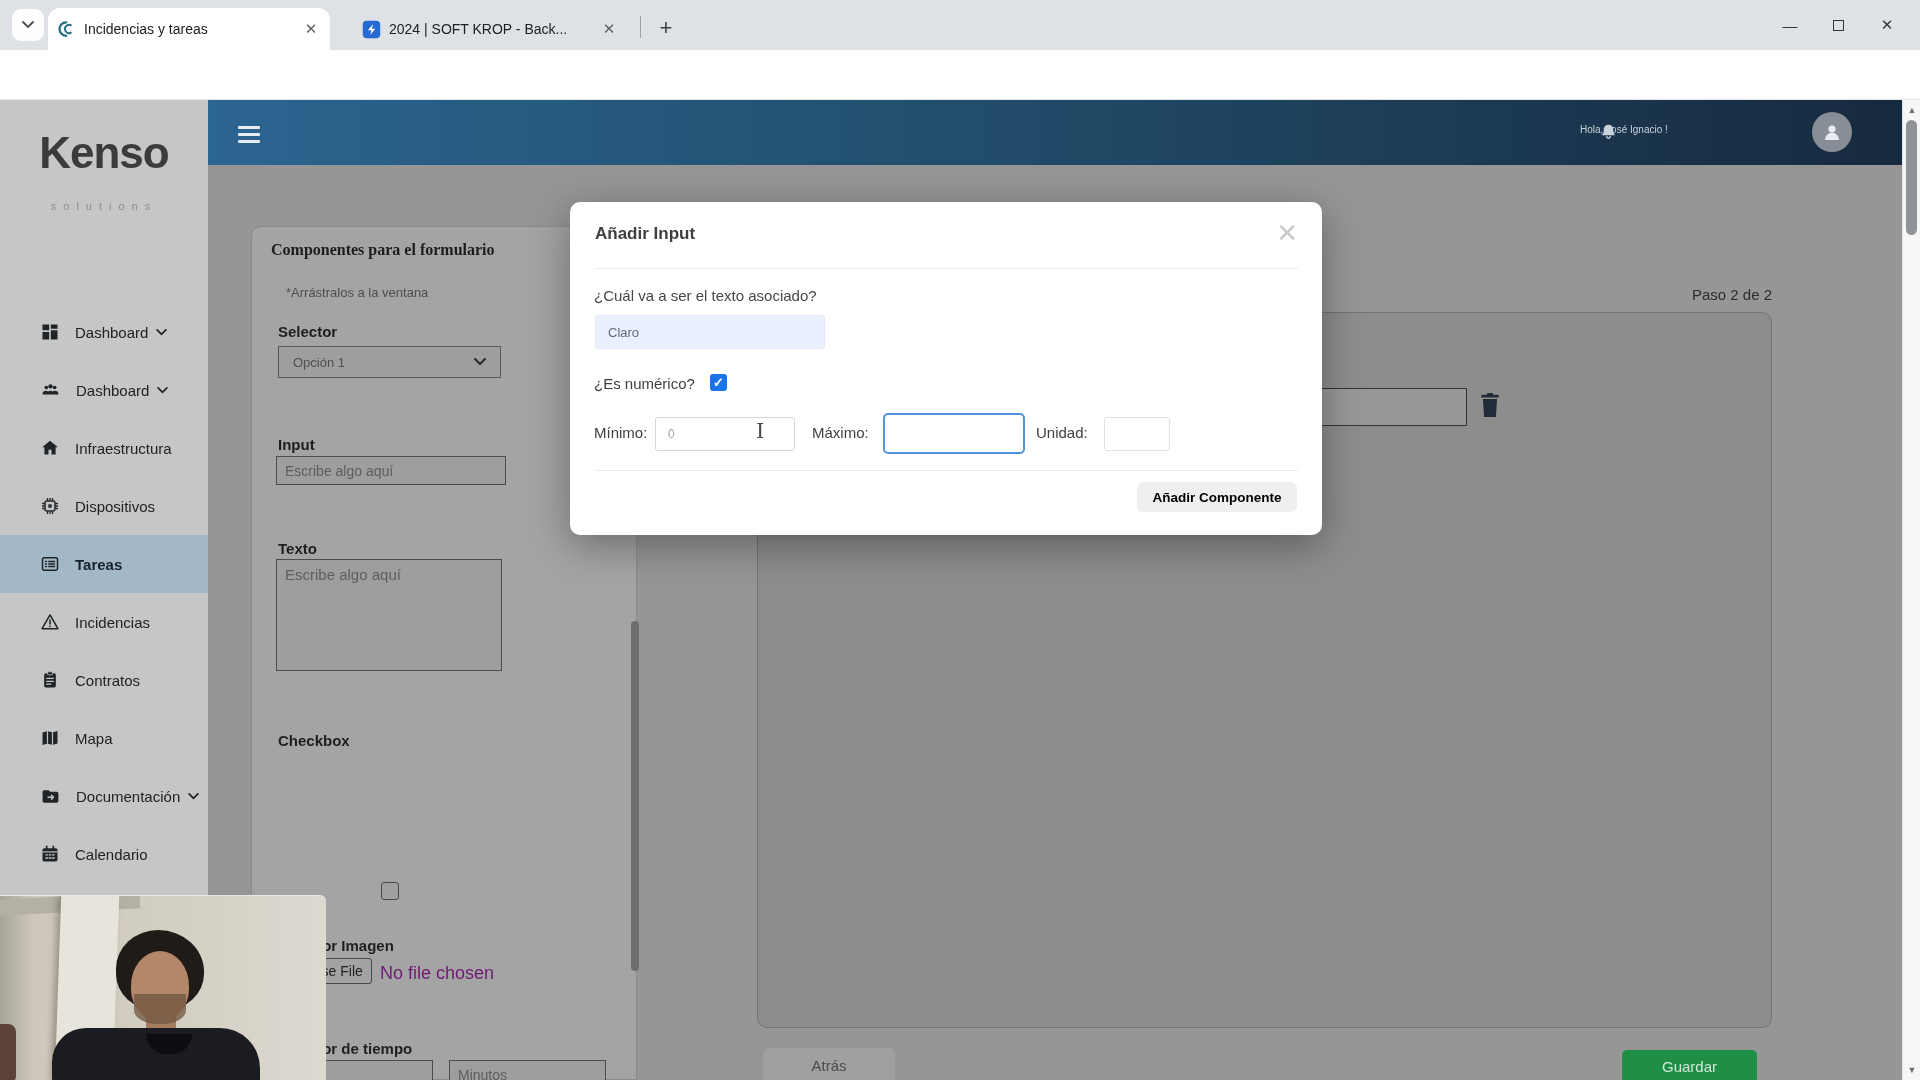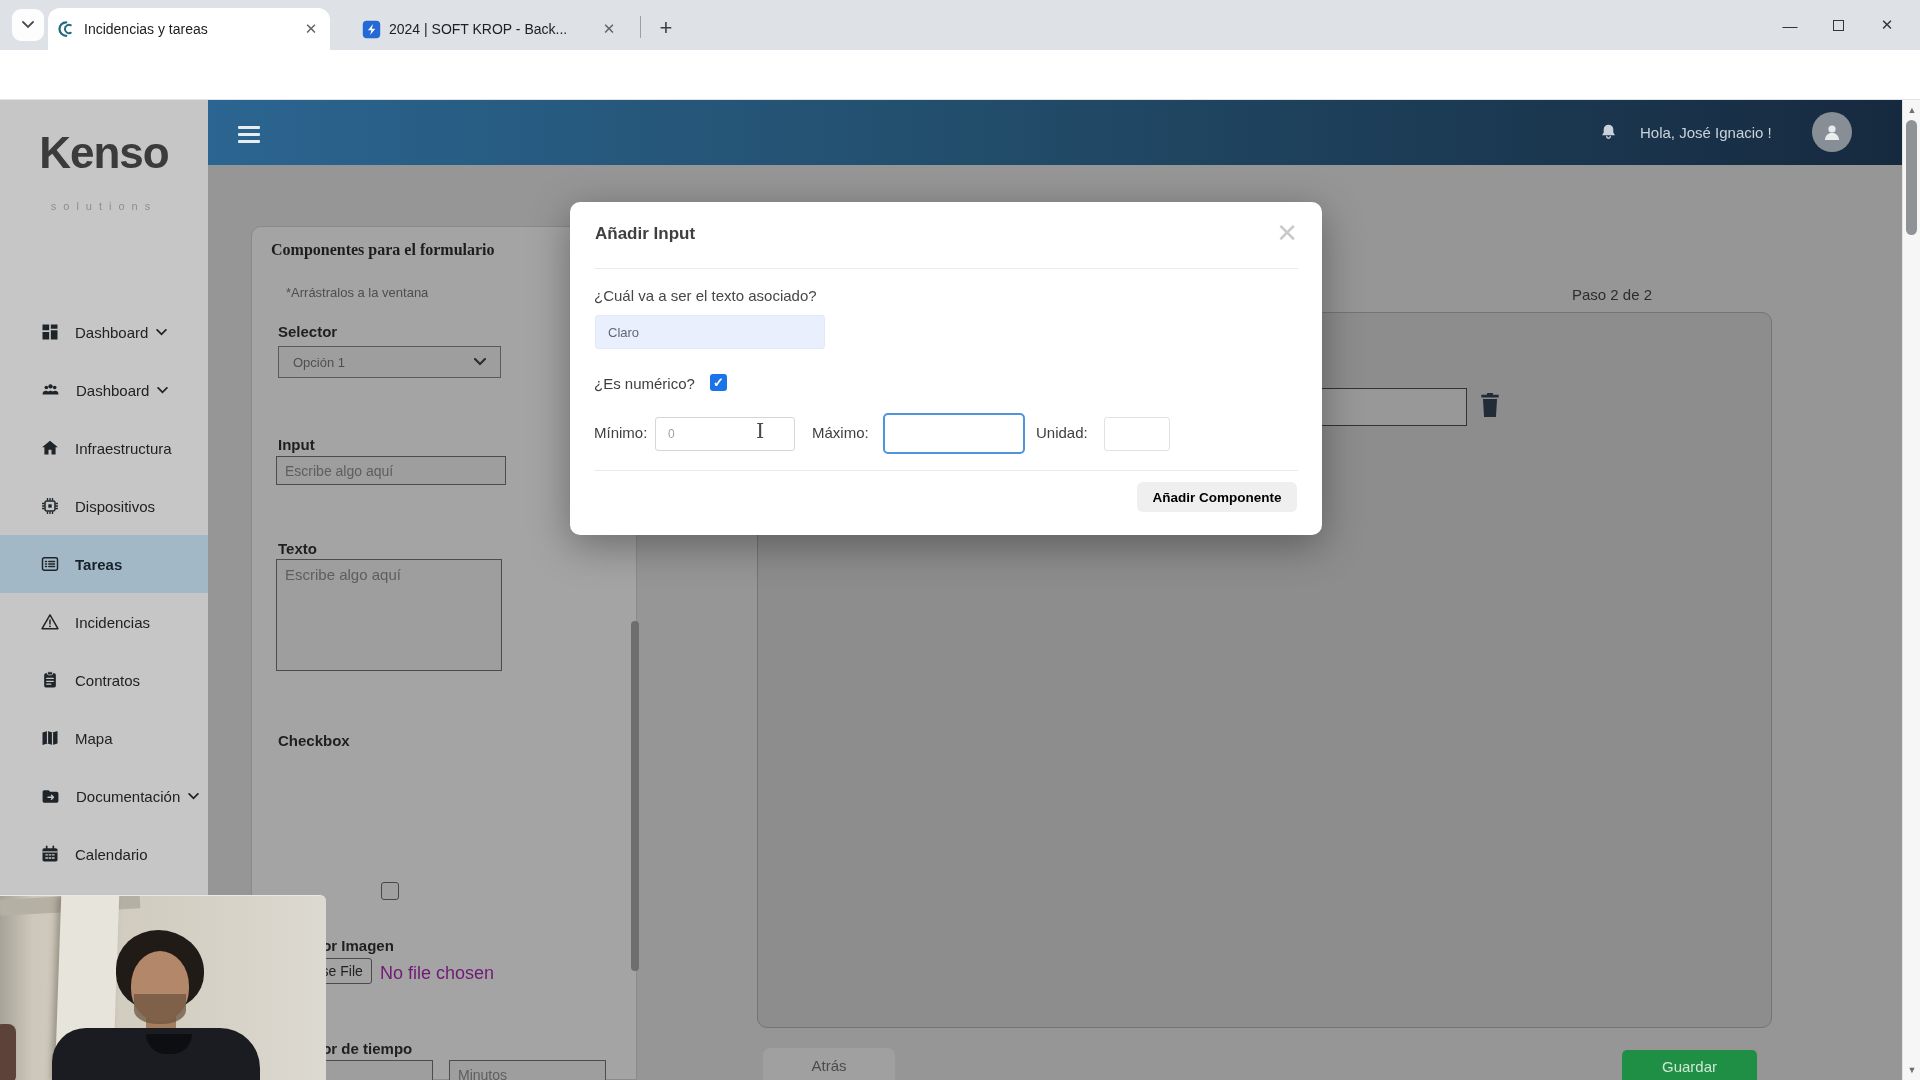--- a/index.html
+++ b/index.html
@@ -55,21 +55,21 @@
   #menu { position:absolute; left:0; top:203px; width:208px; }
   .mi { height:58px; display:flex; align-items:center; padding-left:40px; color:#1f2428; }
   .mi .lbl { font-size:15px; color:#222; margin-left:15px; }
   .mi.active { background:#a3b8c6; }
   .mi.active .lbl { font-weight:700; color:#16212b; }
   .mi .chev { margin-left:8px; color:#222; }
 
   #topbar { position:absolute; left:208px; top:0; width:1712px; height:65px;
     background:linear-gradient(90deg,#2b6591 0%, #23506f 40%, #16293e 100%); }
   .hambar { width:22px; height:3px; background:#e8edf2; margin:4px 0; border-radius:1px; }
-  .greet { position:absolute; left:1432px; top:24px; font-size:15px; color:#c9d2da; }
+  .greet { position:absolute; left:1372px; top:24px; font-size:10px; color:#c9d2da; }
   .tb-avatar { position:absolute; left:1604px; top:12px; width:40px; height:40px; border-radius:50%;
     background:#878e95; display:flex; align-items:center; justify-content:center; }
 
   
   #leftpanel { position:absolute; left:251px; top:126px; width:386px; height:854px; background:#a4a4a4;
     border:1px solid #8a8a8a; border-radius:10px 10px 0 0; }
   .lp-title { position:absolute; left:19px; top:14px; font-size:16px; font-weight:700; color:#1d1d1d;font-family:Liberation Serif, serif; }
   .lp-hint { position:absolute; left:34px; top:58px; font-size:13px; color:#4e4e4e; }
   .lp-label { position:absolute; font-size:15px; font-weight:700; color:#1f1f1f; }
   .lp-select { position:absolute; left:26px; top:119px; width:223px; height:32px; background:#9e9e9e;
@@ -87,21 +87,21 @@
     display:flex; align-items:center; justify-content:center; }
   .filestatus { position:absolute; left:128px; top:736px; font-size:18px; color:#701a75; }
   .lp-scrollthumb { position:absolute; left:379px; top:394px; width:8px; height:350px; background:#6e6e6e;
     border-radius:4px; }
 
   
   #card { position:absolute; left:757px; top:212px; width:1015px; height:716px; background:#8d8d8d;
     border:1px solid #747474; border-radius:10px; }
   #importbtn { position:absolute; left:1522px; top:151px; width:250px; height:34px; background:#2a6496;
     border-radius:7px; color:#c4d7e6; font-size:13px; display:flex; align-items:center; justify-content:center; }
-  #paso { position:absolute; left:1572px; top:186px; width:200px; font-size:15px;
+  #paso { position:absolute; left:1572px; top:186px; width:200px; text-align:right; font-size:15px;
     color:#2d2d2d; }
   #ghostinput { position:absolute; left:1300px; top:288px; width:167px; height:38px; background:#989898;
     border:1.5px solid #333; }
   #trash { position:absolute; left:1477px; top:290px; color:#222c38; }
   #btn-atras { position:absolute; left:763px; top:948px; width:132px; height:40px; background:#a0a0a0;
     border-radius:7px; color:#4b4b4b; font-size:15px; display:flex; align-items:center; justify-content:center;
     padding-bottom:6px; }
   #btn-guardar { position:absolute; left:1622px; top:950px; width:135px; height:40px; background:#1f8f45;
     border-radius:5px; color:#cfe8d6; font-size:15px; display:flex; align-items:center; justify-content:center;
     padding-bottom:8px; }

